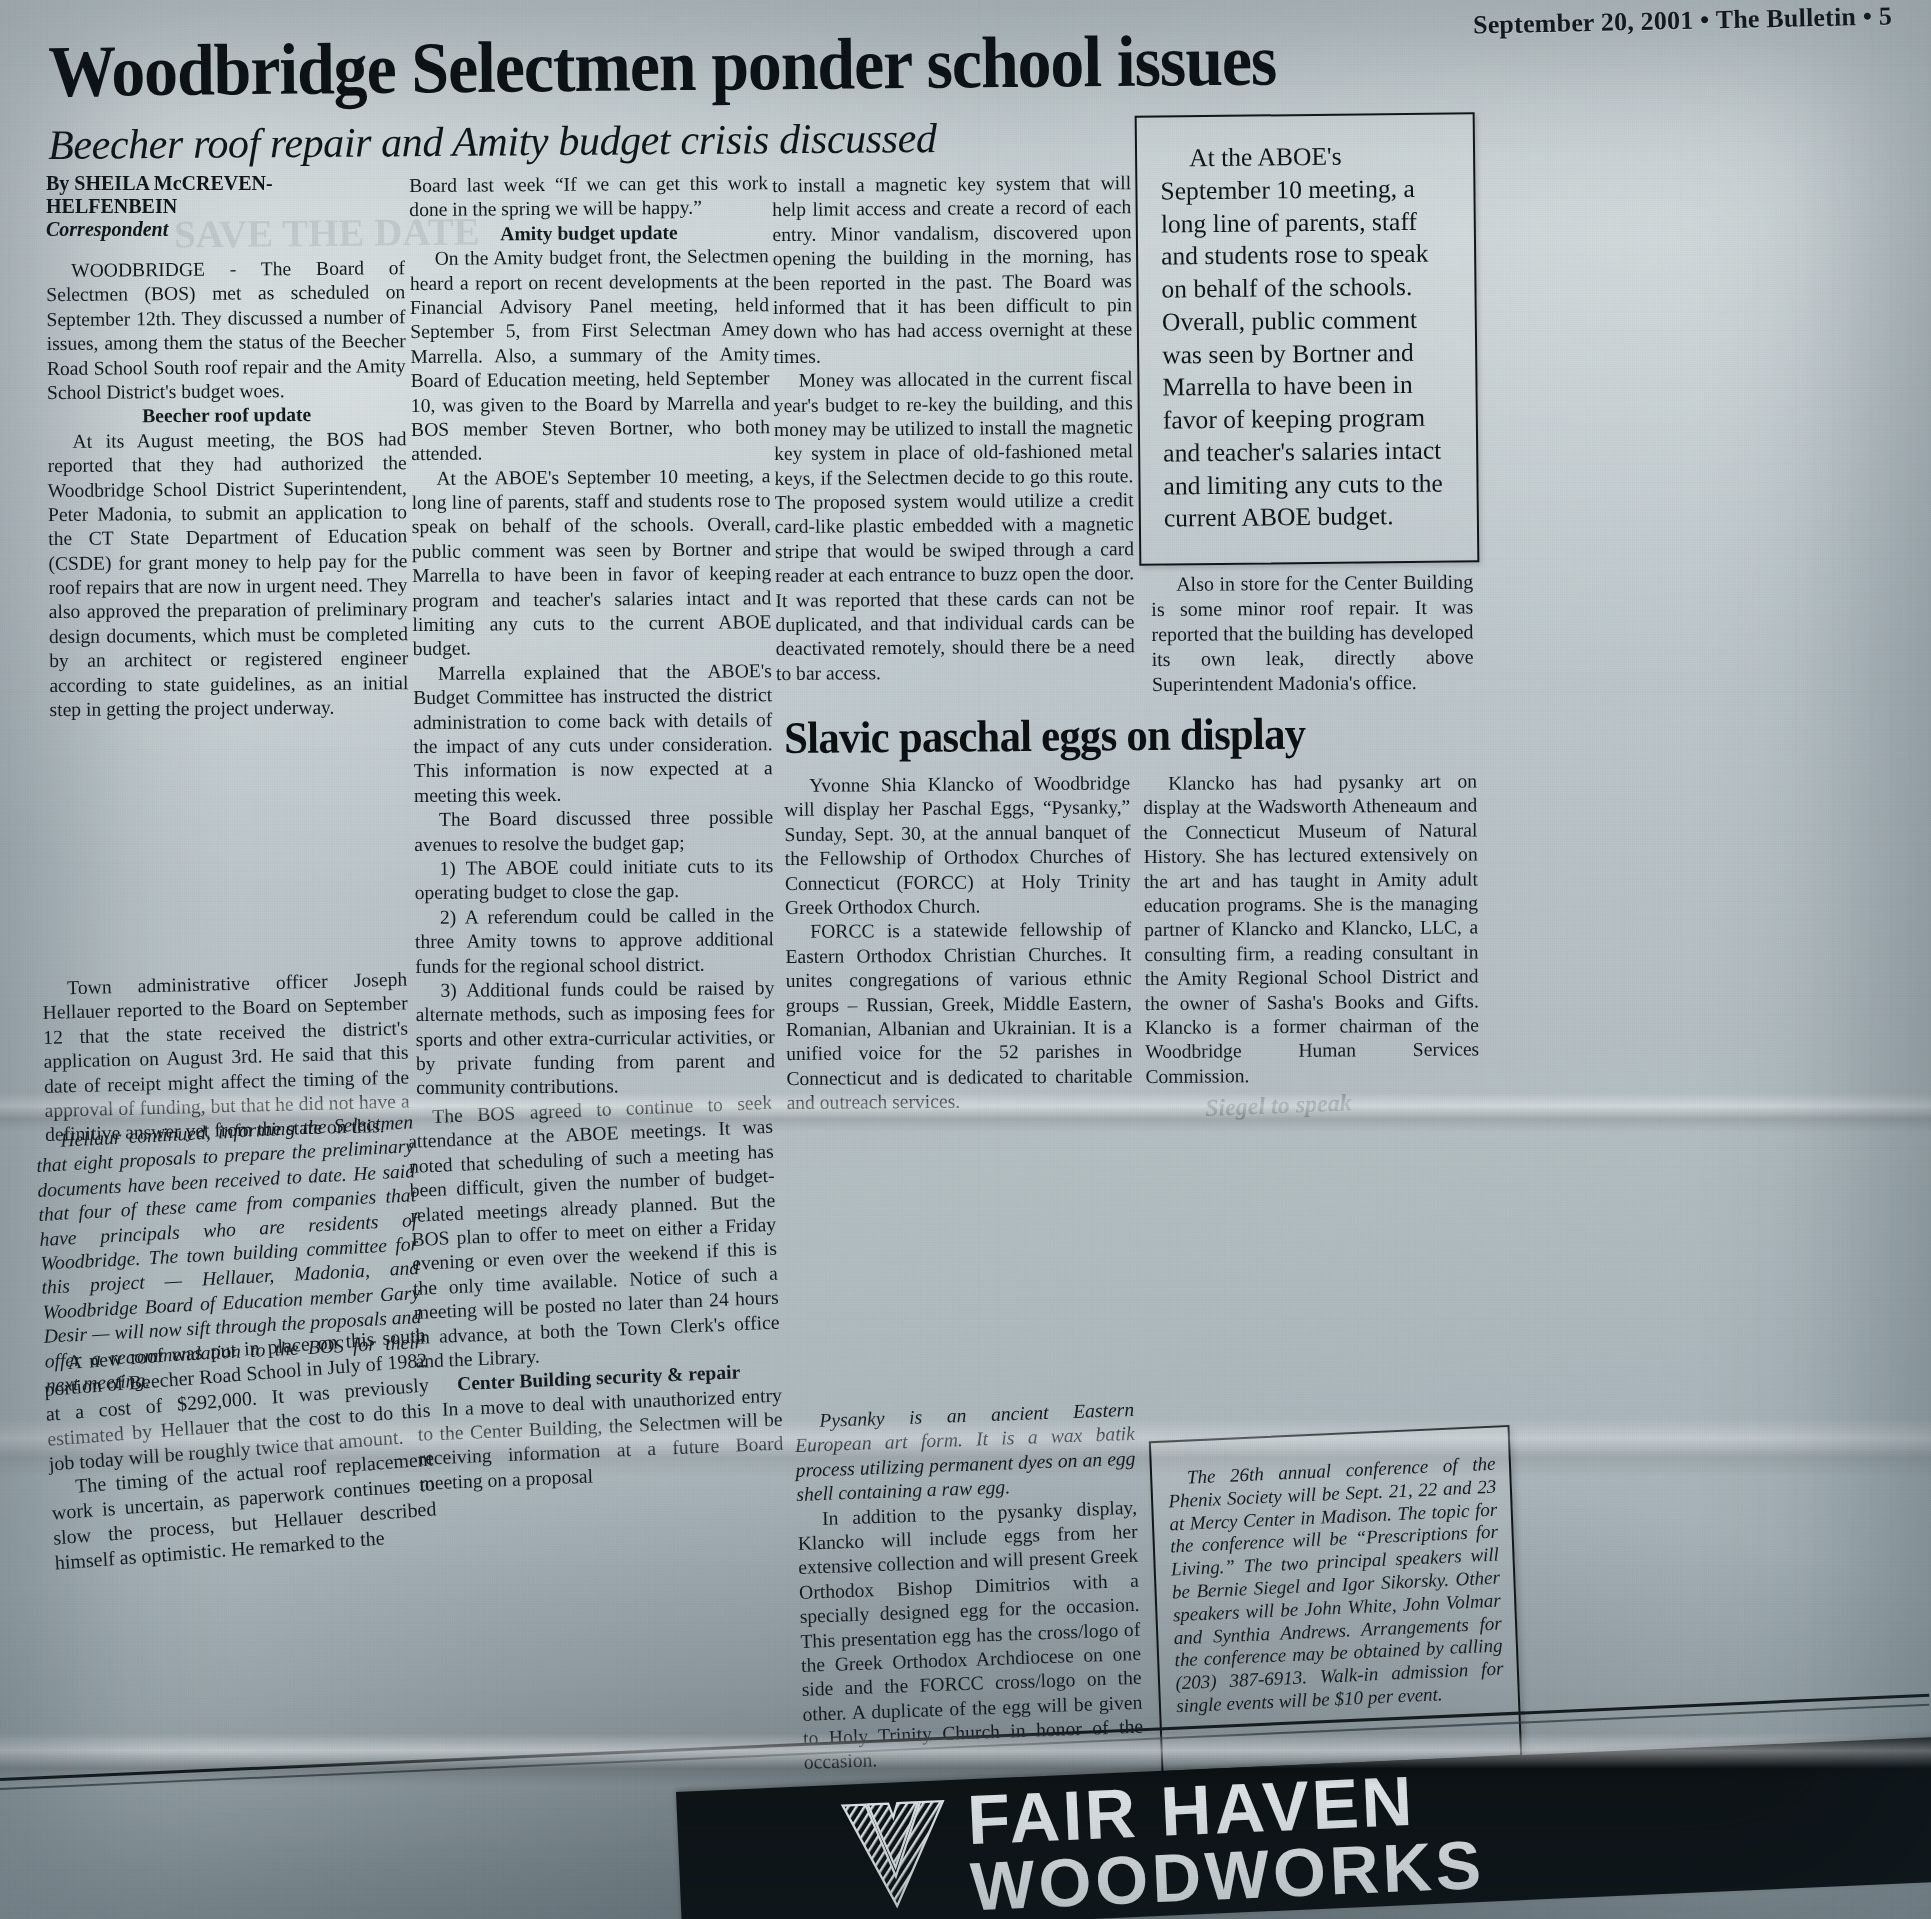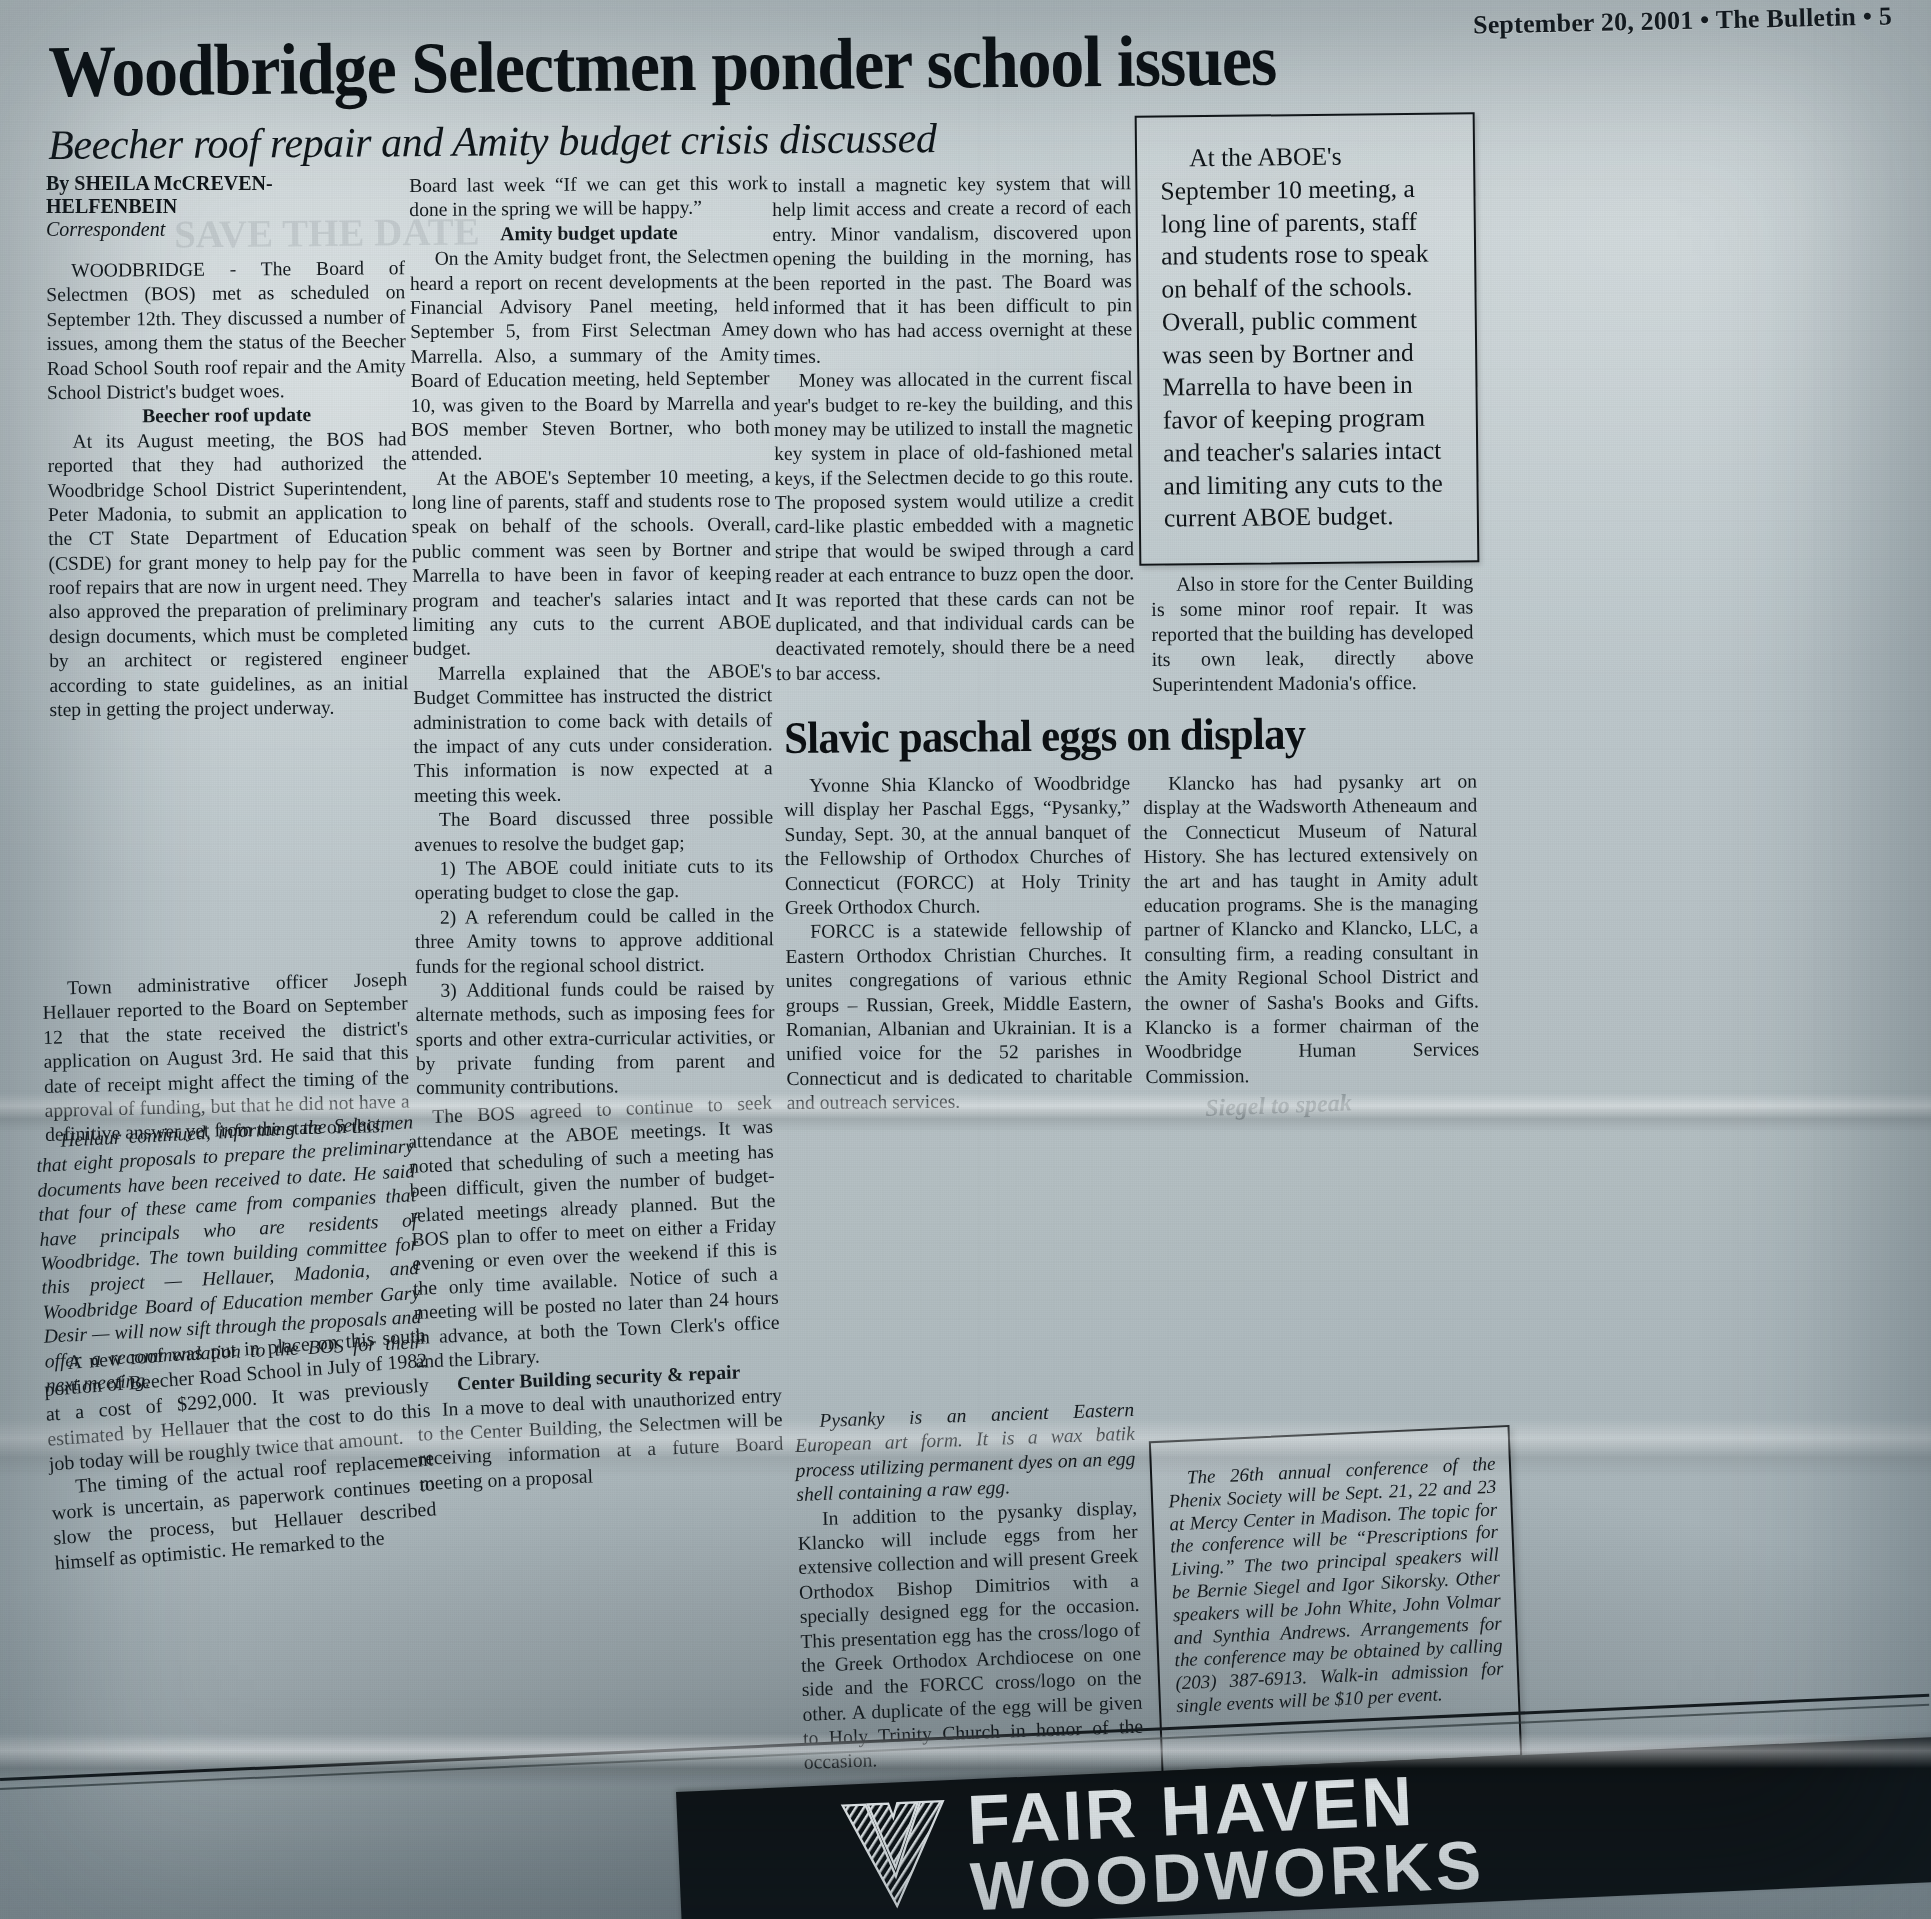--- a/index.html
+++ b/index.html
@@ -74,21 +74,21 @@
     transform:scaleX(.95) rotate(-0.45deg);transform-origin:left top;
     white-space:nowrap;
   }
 
   
   .byline{
     position:absolute;left:46px;top:172px;width:348px;
     font-size:20px;line-height:1.16;color:#11161a;
   }
   .byline .nm{font-weight:bold;}
-  .byline .role{font-style:italic;font-weight:normal;}
+  .byline .role{font-style:italic;font-weight:bold;}
 
   
   .col{
     position:absolute;
     font-size:19.6px;
     line-height:1.245;
     text-align:justify;
     color:#141a1e;
     hyphens:none;
   }

